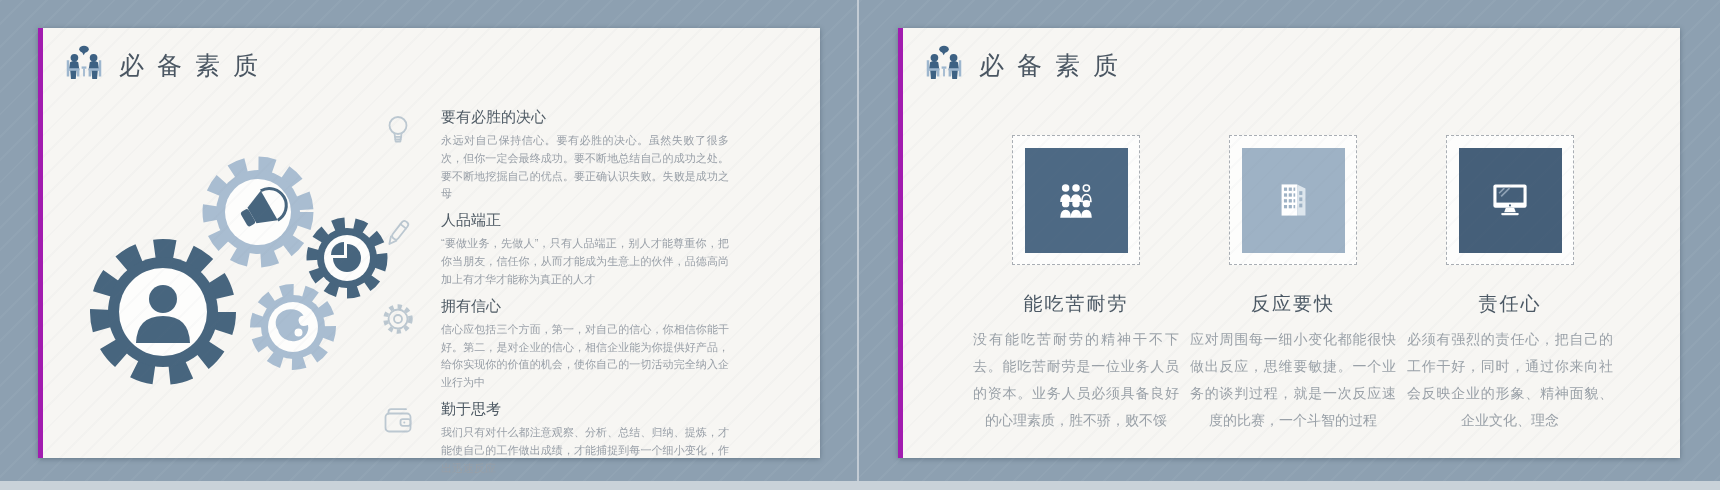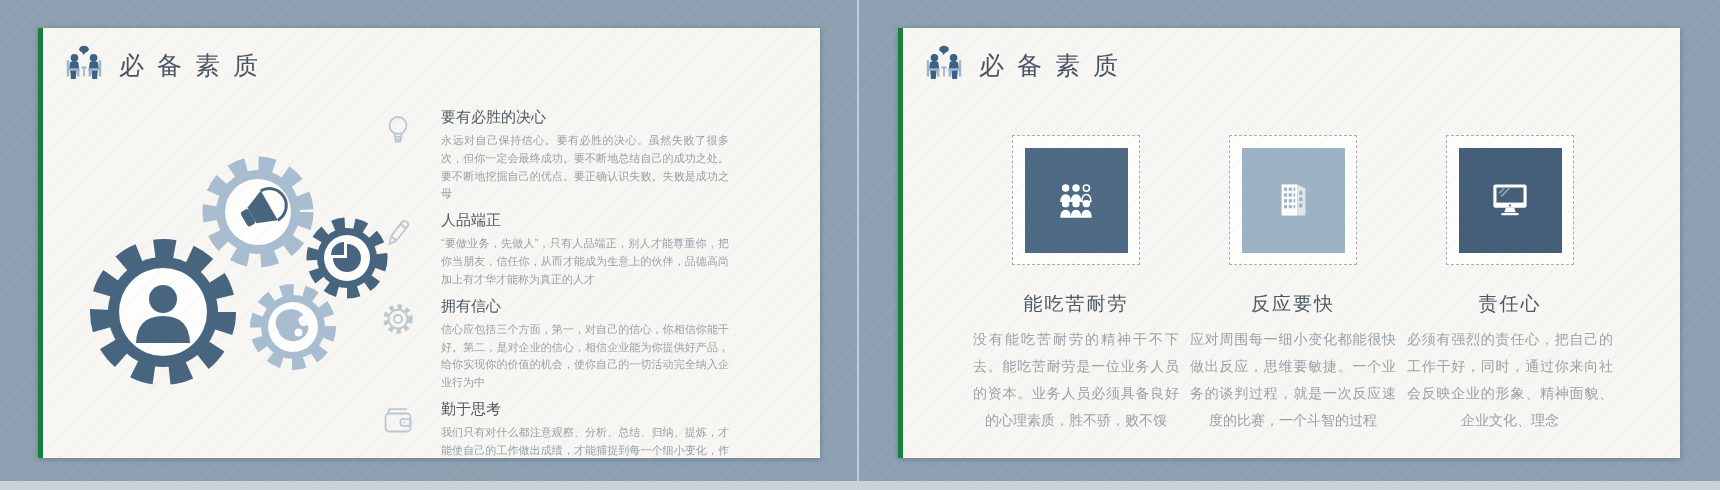--- a/index.html
+++ b/index.html
@@ -7,21 +7,21 @@
   body { font-family:"Liberation Sans","DejaVu Sans",sans-serif; background:#8da0b1; position:relative; }
 
   .canvas { position:absolute; inset:0; background:#8da0b1; }
   .canvas::before { content:""; position:absolute; inset:0;
     background:repeating-linear-gradient(135deg, rgba(255,255,255,0.04) 0 2px, transparent 2px 16px); }
 
   .divider { position:absolute; left:857px; top:0; width:2px; height:490px; background:#c2cbd4; }
   .bottom-strip { position:absolute; left:0; top:481px; width:1720px; height:9px; background:#c9d2d9; }
 
   .slide { position:absolute; top:28px; width:782px; height:430px; background:#f7f6f3;
-    border-left:5px solid #15803d; box-shadow:0 1px 5px rgba(30,45,60,0.35); }
+    border-left:5px solid #a21caf; box-shadow:0 1px 5px rgba(30,45,60,0.35); }
   .slide::after { content:""; position:absolute; inset:0; pointer-events:none;
     background:repeating-linear-gradient(135deg, rgba(110,120,135,0.03) 0 2px, transparent 2px 15px); }
   .slide-left  { left:38px; }
   .slide-right { left:898px; }
 
   .slide-header { position:absolute; top:14px; left:18px; display:flex; align-items:center; z-index:2; }
   .title-icon { width:46px; height:46px; display:block; }
   .slide-title { font-size:25px; font-weight:400; color:#4a5662; letter-spacing:13px; margin-left:12px; white-space:nowrap; }
 
   

